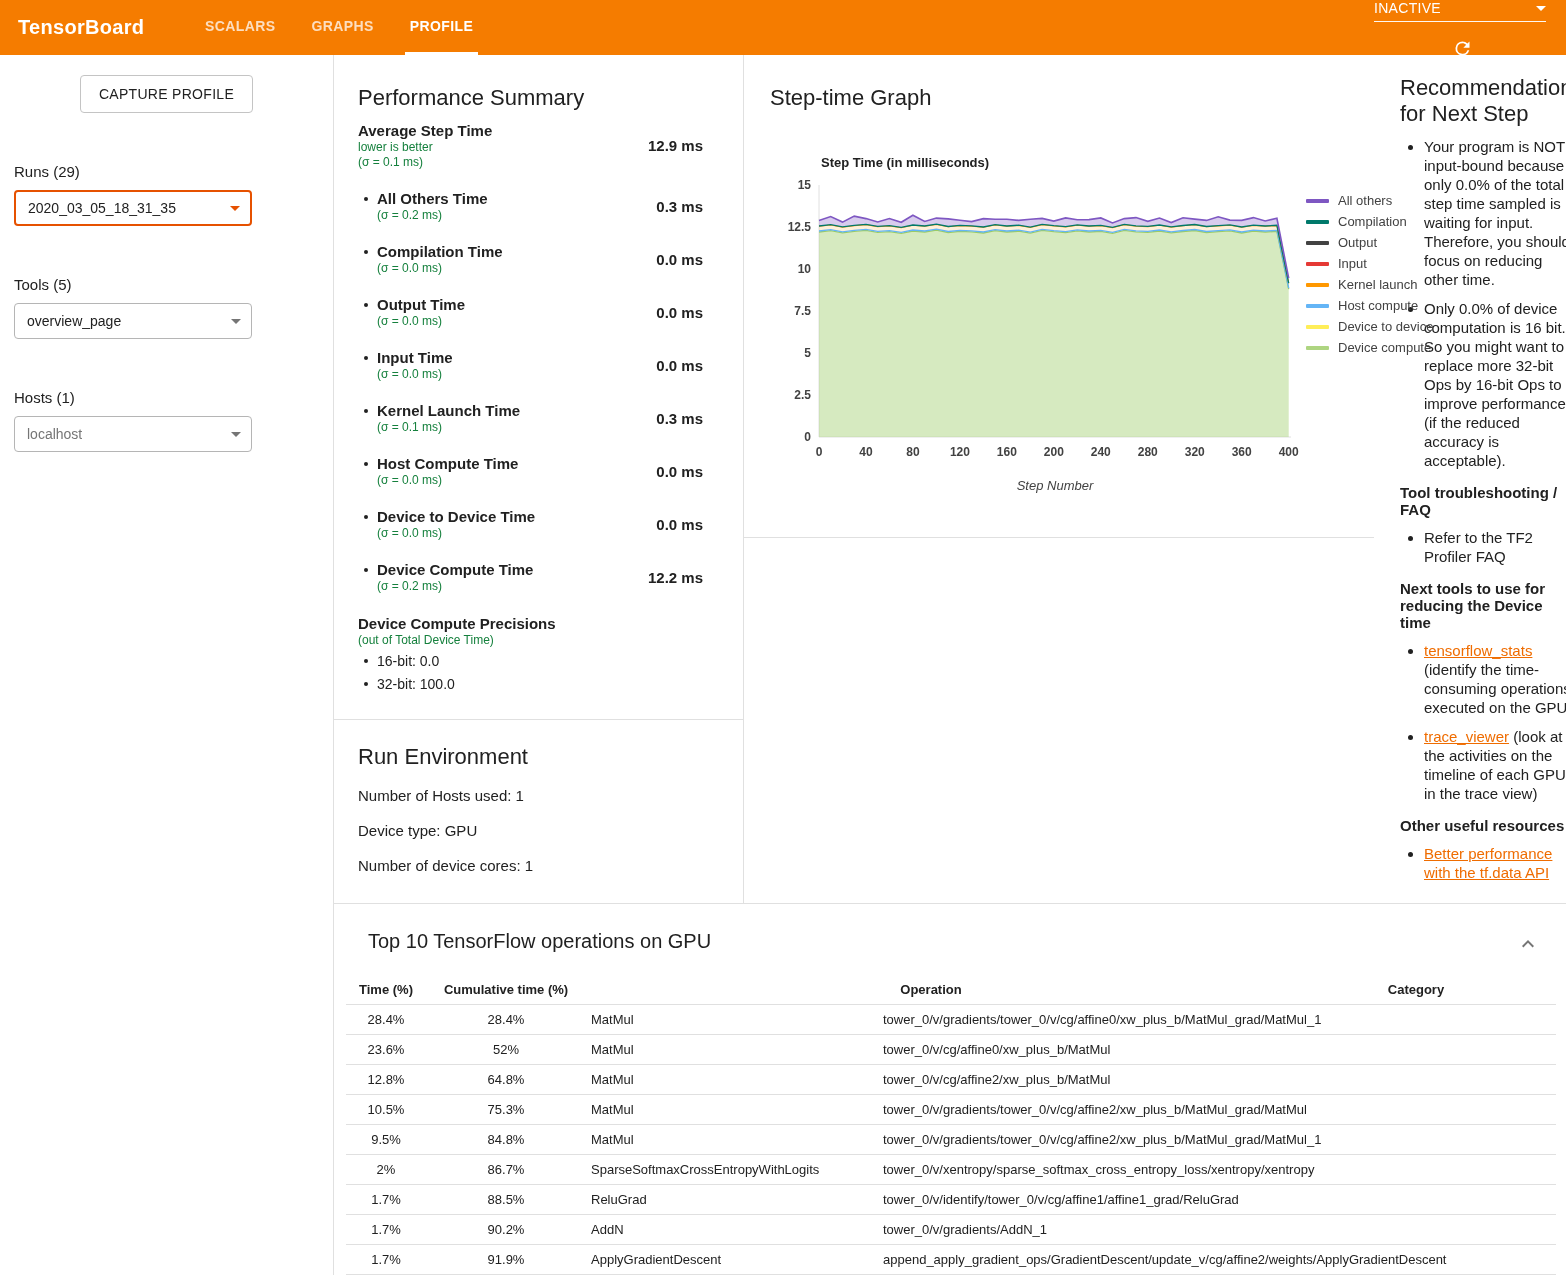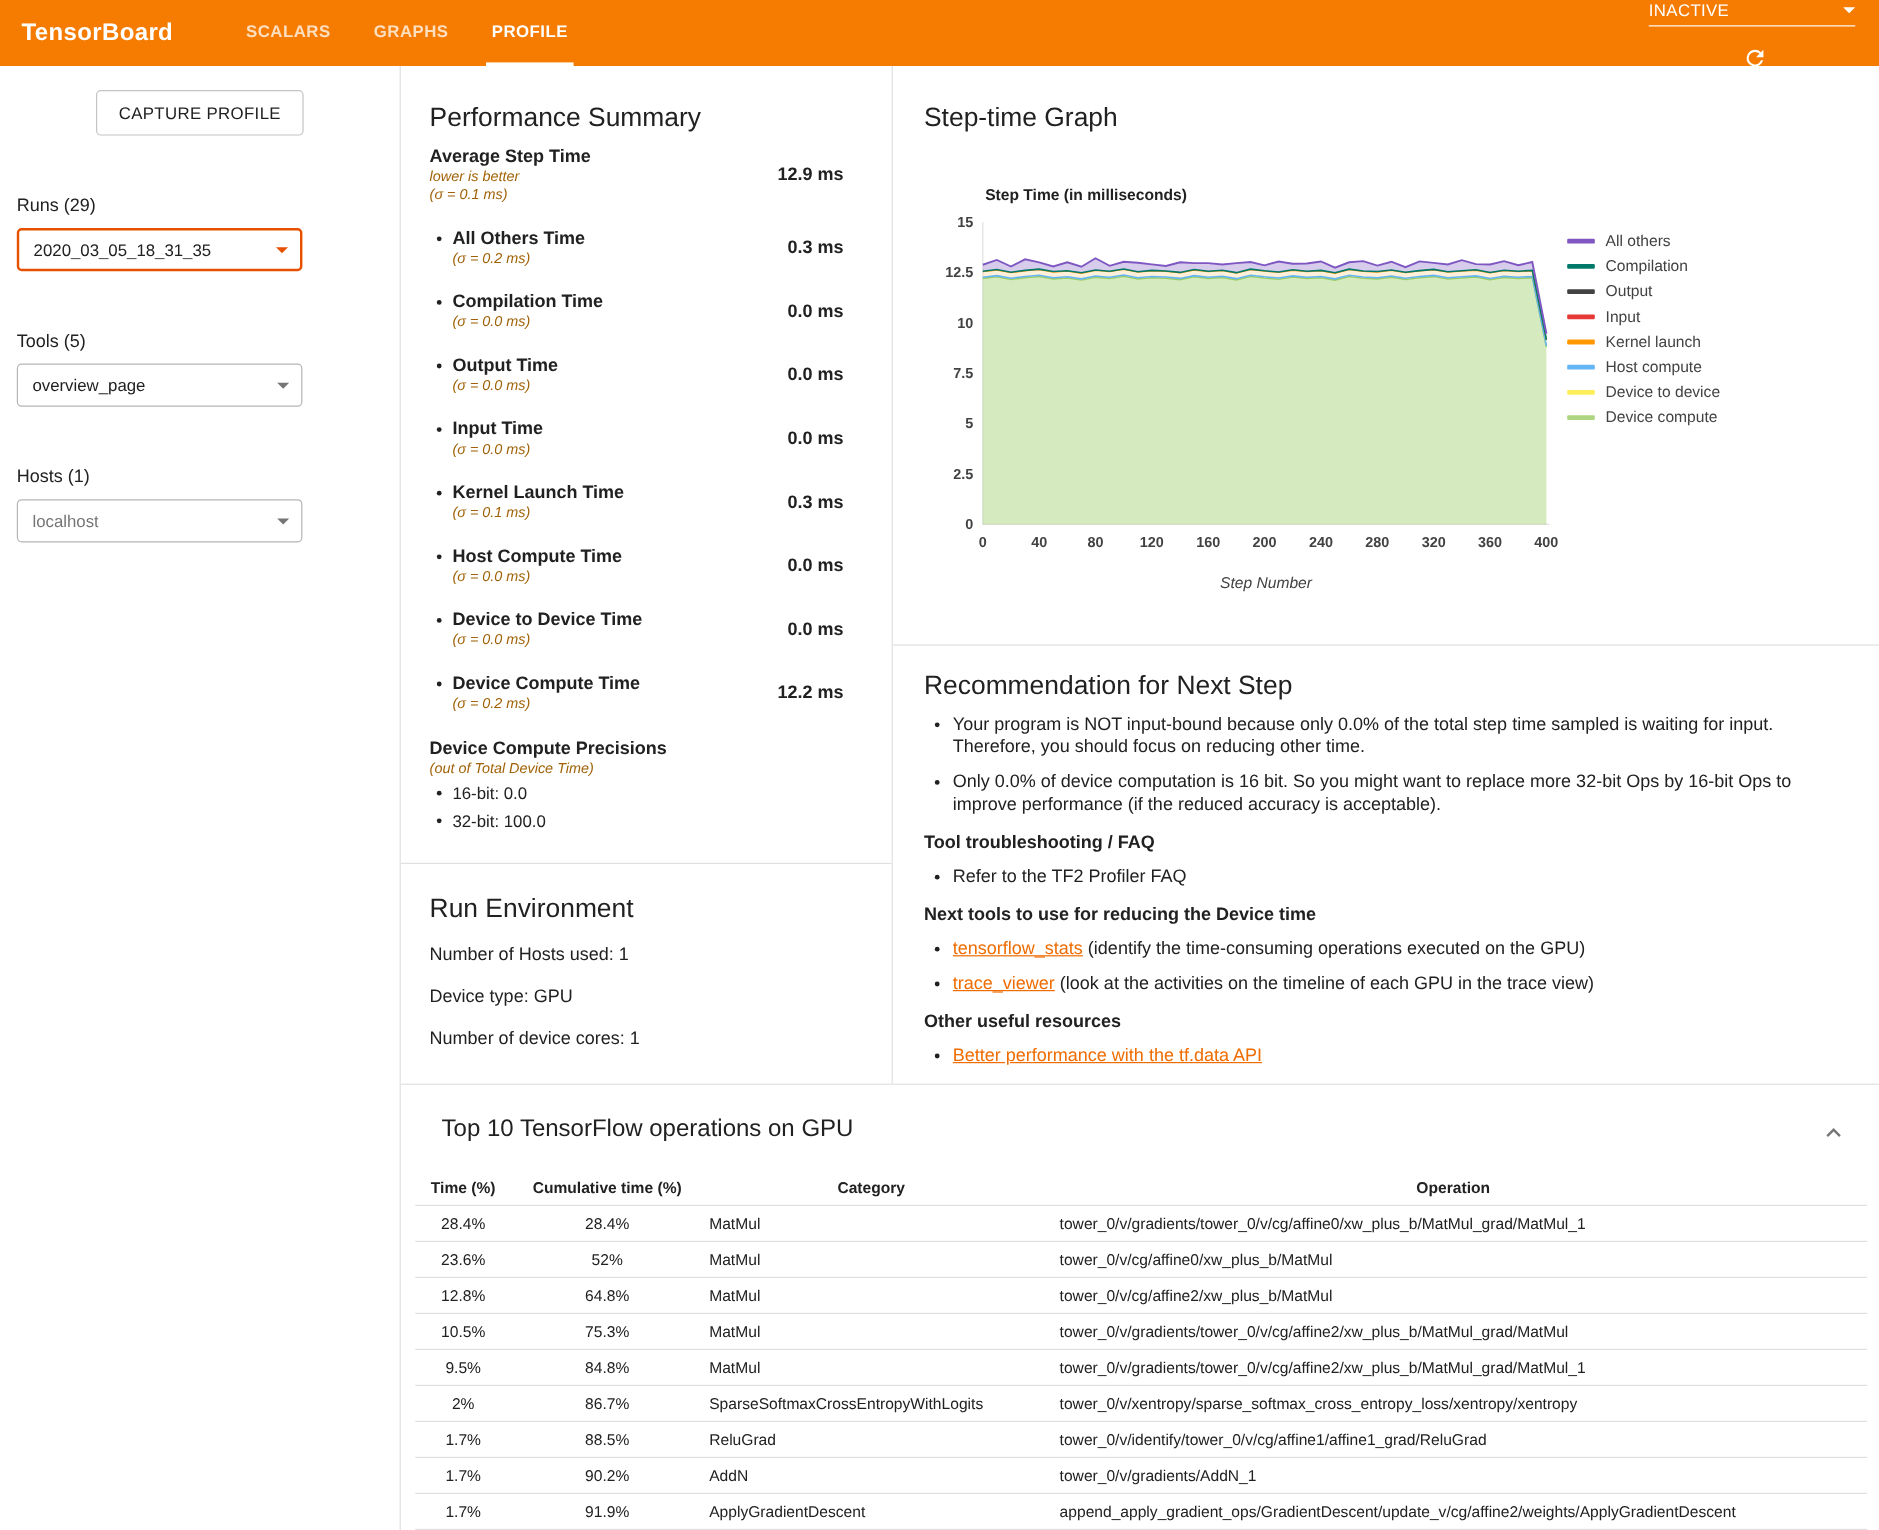--- a/index.html
+++ b/index.html
@@ -19,21 +19,21 @@
          padding-bottom:5px; cursor:pointer; margin-right:4px; }
   .caret-white { width:0; height:0; border-left:5px solid transparent; border-right:5px solid transparent; border-top:5px solid #fff; }
   .hicon { width:26px; height:26px; display:flex; align-items:center; justify-content:center; cursor:pointer; }
 
   
   #content { display:flex; height:1220px; }
   #sidebar { width:333px; flex:none; padding-top:20px; }
   main { flex:1; border-left:1px solid #e0e0e0; display:flex; flex-direction:column; min-width:0; }
   #top-row { display:flex; height:853px; }
   #left-col { width:410px; flex:none; border-right:1px solid #e0e0e0; display:flex; flex-direction:column; }
-  #right-col { flex:1; display:flex; flex-direction:column; min-width:0; }
+  #right-col { flex:1; display:flex; flex-direction:row; min-width:0; }
 
   
   .capture-btn { display:block; margin:0 auto; padding:10px 18px; background:#fff; border:1px solid #c4c4c4;
       border-radius:4px; font-family:"Liberation Sans",sans-serif; font-size:14px; letter-spacing:.3px;
       color:#212121; cursor:pointer; }
   .side-group { margin-top:50px; }
   .side-label { margin:0 0 10px 14px; font-size:15px; }
   .dropdown { width:238px; height:36px; margin-left:14px; border:1px solid #b5b5b5; border-radius:4px;
       display:flex; align-items:center; justify-content:space-between; padding:0 10px 0 12px;
       font-size:14px; background:#fff; cursor:pointer; }
@@ -43,21 +43,21 @@
   .caret-gray { width:0; height:0; border-left:5px solid transparent; border-right:5px solid transparent; border-top:5px solid #757575; }
   .caret-orange { width:0; height:0; border-left:5px solid transparent; border-right:5px solid transparent; border-top:5px solid #e65100; }
 
   
   .section-title { font-size:22px; font-weight:400; color:#212121; }
 
   
   #perf { height:665px; border-bottom:1px solid #e0e0e0; padding:30px 40px 0 24px; }
   .avg-block { display:flex; justify-content:space-between; margin-top:10px; }
   .perf-label { font-weight:700; font-size:15px; line-height:19px; }
-  .sub { font-style:italic; font-size:12px; color:#a16207; line-height:15px; }
+  .sub { font-size:12px; color:#15803d; line-height:15px; }
   .perf-value { font-weight:700; font-size:15px; align-self:center; white-space:nowrap; }
   .perf-item { display:flex; justify-content:space-between; margin-top:19px; }
   .perf-item-left { display:flex; }
   .bullet { width:4px; height:4px; border-radius:50%; background:#212121; margin:8px 9px 0 6px; flex:none; }
   .prec { margin-top:20px; }
   .prec-item { display:flex; margin-top:4px; }
   .prec-item .bullet { margin-top:7px; }
   .prec-text { font-size:14px; line-height:19px; }
 
   
@@ -380,22 +380,22 @@
         <h2 id="ops-title">Top 10 TensorFlow operations on GPU</h2>
         <div class="collapse-btn">
           <svg width="24" height="24" viewBox="0 0 24 24">
               <path fill="#757575" d="M7.41 15.41 12 10.83l4.59 4.58L18 14l-6-6-6 6z"></path>
             </svg>
         </div>
         <div class="table" id="ops-table">
             <div class="tr head">
               <div class="td c1">Time (%)</div>
               <div class="td c2">Cumulative time (%)</div>
+              <div class="td c4">Operation</div>
               <div class="td c3">Category</div>
-              <div class="td c4">Operation</div>
             </div>
             <div class="tr">
               <div class="td c1">28.4%</div>
               <div class="td c2">28.4%</div>
               <div class="td c3">MatMul</div>
               <div class="td c4">tower_0/v/gradients/tower_0/v/cg/affine0/xw_plus_b/MatMul_grad/MatMul_1</div>
             </div>
             <div class="tr">
               <div class="td c1">23.6%</div>
               <div class="td c2">52%</div>

